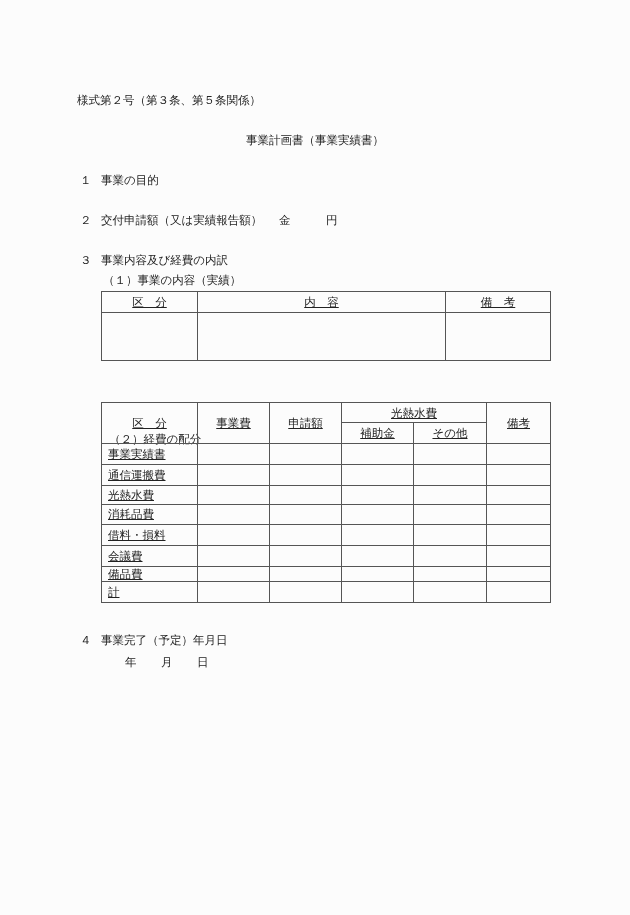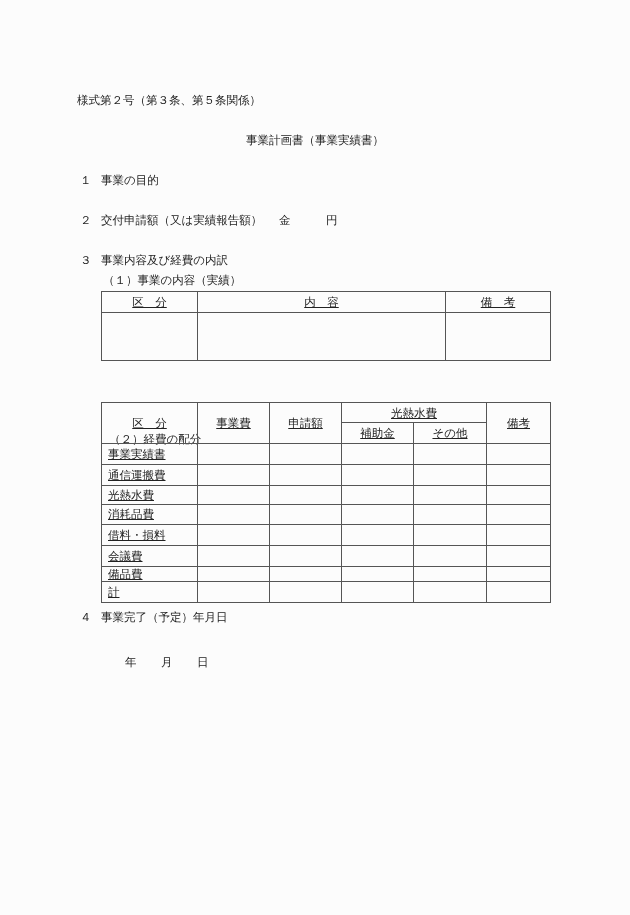--- a/index.html
+++ b/index.html
@@ -143,18 +143,18 @@
     <td class="l">計</td>
     <td></td>
         <td></td>
         <td></td>
         <td></td>
         <td></td>
   </tr>
 </tbody>
   </table>
 
-<div class="abs" style="left:80px;top:610px;">
+<div class="abs" style="left:80px;top:633px;">
   <span class="num">４</span><span>事業完了（予定）年月日</span>
 </div>
 <div class="abs" style="left:125px;top:655px;">年</div>
 <div class="abs" style="left:161px;top:655px;">月</div>
 <div class="abs" style="left:197px;top:655px;">日</div>
 
 </body></html>

